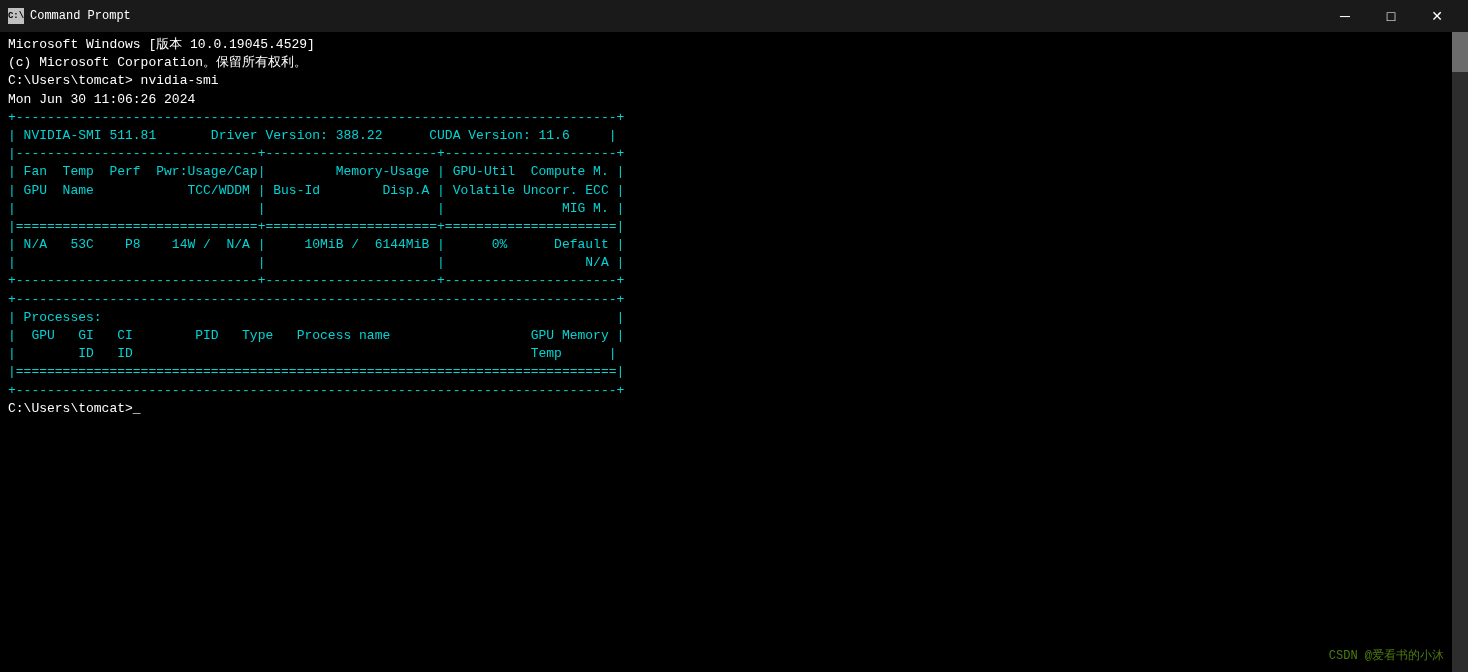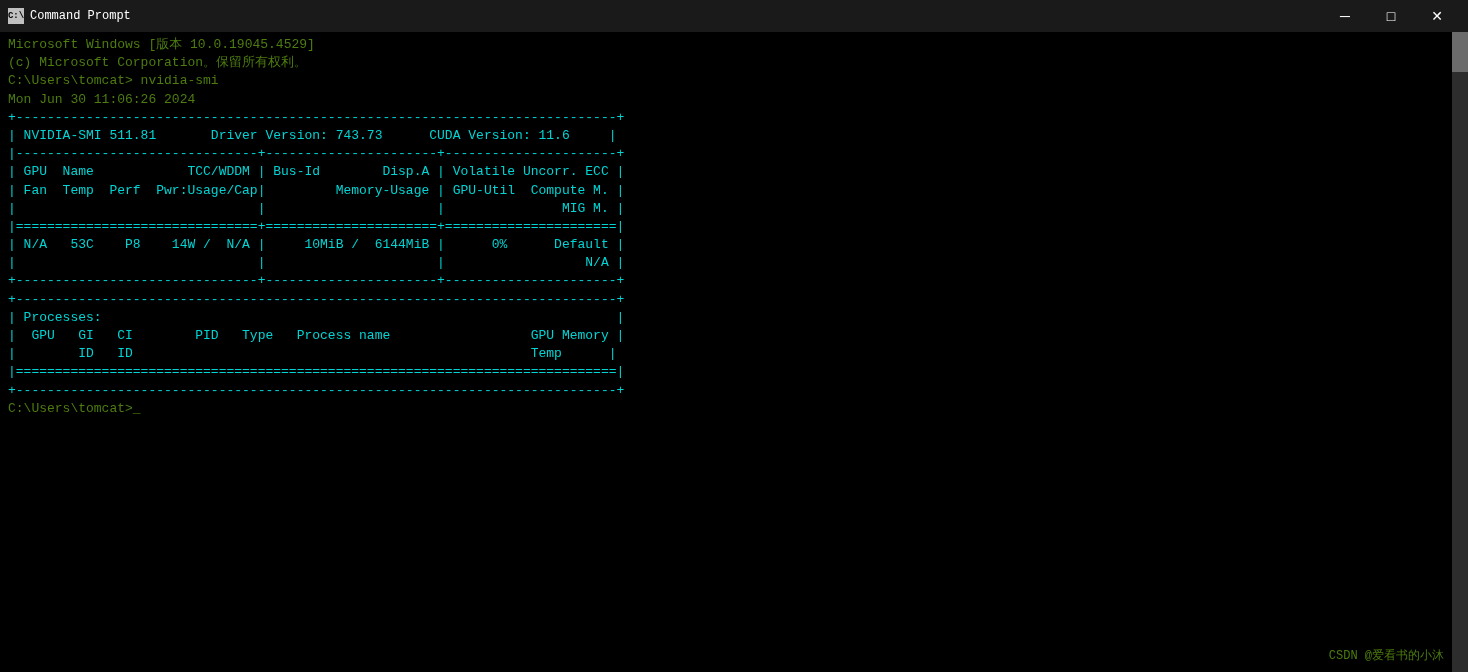--- a/index.html
+++ b/index.html
@@ -94,21 +94,21 @@
     .scrollbar-thumb {
       width: 100%;
       height: 40px;
       background: #6b6b6b;
       margin-top: 0;
     }
 
     .line {
       line-height: 1.4;
       white-space: pre;
-      color: #4d7c0f;
+      color: #ffffff;
     }
 
     .line.cyan {
       color: #00d4d4;
     }
 
     .watermark {
       position: absolute;
       bottom: 8px;
       right: 24px;
@@ -135,24 +135,24 @@
   </div>
 
   <div class="terminal-content">
     <div id="terminal-lines">
         <div class="line">Microsoft Windows [版本 10.0.19045.4529]</div>
         <div class="line">(c) Microsoft Corporation。保留所有权利。</div>
         <div class="line"></div>
         <div class="line">C:\Users\tomcat&gt; nvidia-smi</div>
         <div class="line">Mon Jun 30 11:06:26 2024</div>
         <div class="line cyan">+-----------------------------------------------------------------------------+</div>
-        <div class="line cyan">| NVIDIA-SMI 511.81       Driver Version: 743.73      CUDA Version: 11.6     |</div>
+        <div class="line cyan">| NVIDIA-SMI 511.81       Driver Version: 388.22      CUDA Version: 11.6     |</div>
         <div class="line cyan">|-------------------------------+----------------------+----------------------+</div>
+        <div class="line cyan">| Fan  Temp  Perf  Pwr:Usage/Cap|         Memory-Usage | GPU-Util  Compute M. |</div>
         <div class="line cyan">| GPU  Name            TCC/WDDM | Bus-Id        Disp.A | Volatile Uncorr. ECC |</div>
-        <div class="line cyan">| Fan  Temp  Perf  Pwr:Usage/Cap|         Memory-Usage | GPU-Util  Compute M. |</div>
         <div class="line cyan">|                               |                      |               MIG M. |</div>
         <div class="line cyan">|===============================+======================+======================|</div>
         <div class="line cyan">| N/A   53C    P8    14W /  N/A |     10MiB /  6144MiB |      0%      Default |</div>
         <div class="line cyan">|                               |                      |                  N/A |</div>
         <div class="line cyan">+-------------------------------+----------------------+----------------------+</div>
         <div class="line"></div>
         <div class="line cyan">+-----------------------------------------------------------------------------+</div>
         <div class="line cyan">| Processes:                                                                  |</div>
         <div class="line cyan">|  GPU   GI   CI        PID   Type   Process name                  GPU Memory |</div>
         <div class="line cyan">|        ID   ID                                                   Temp      |</div>

